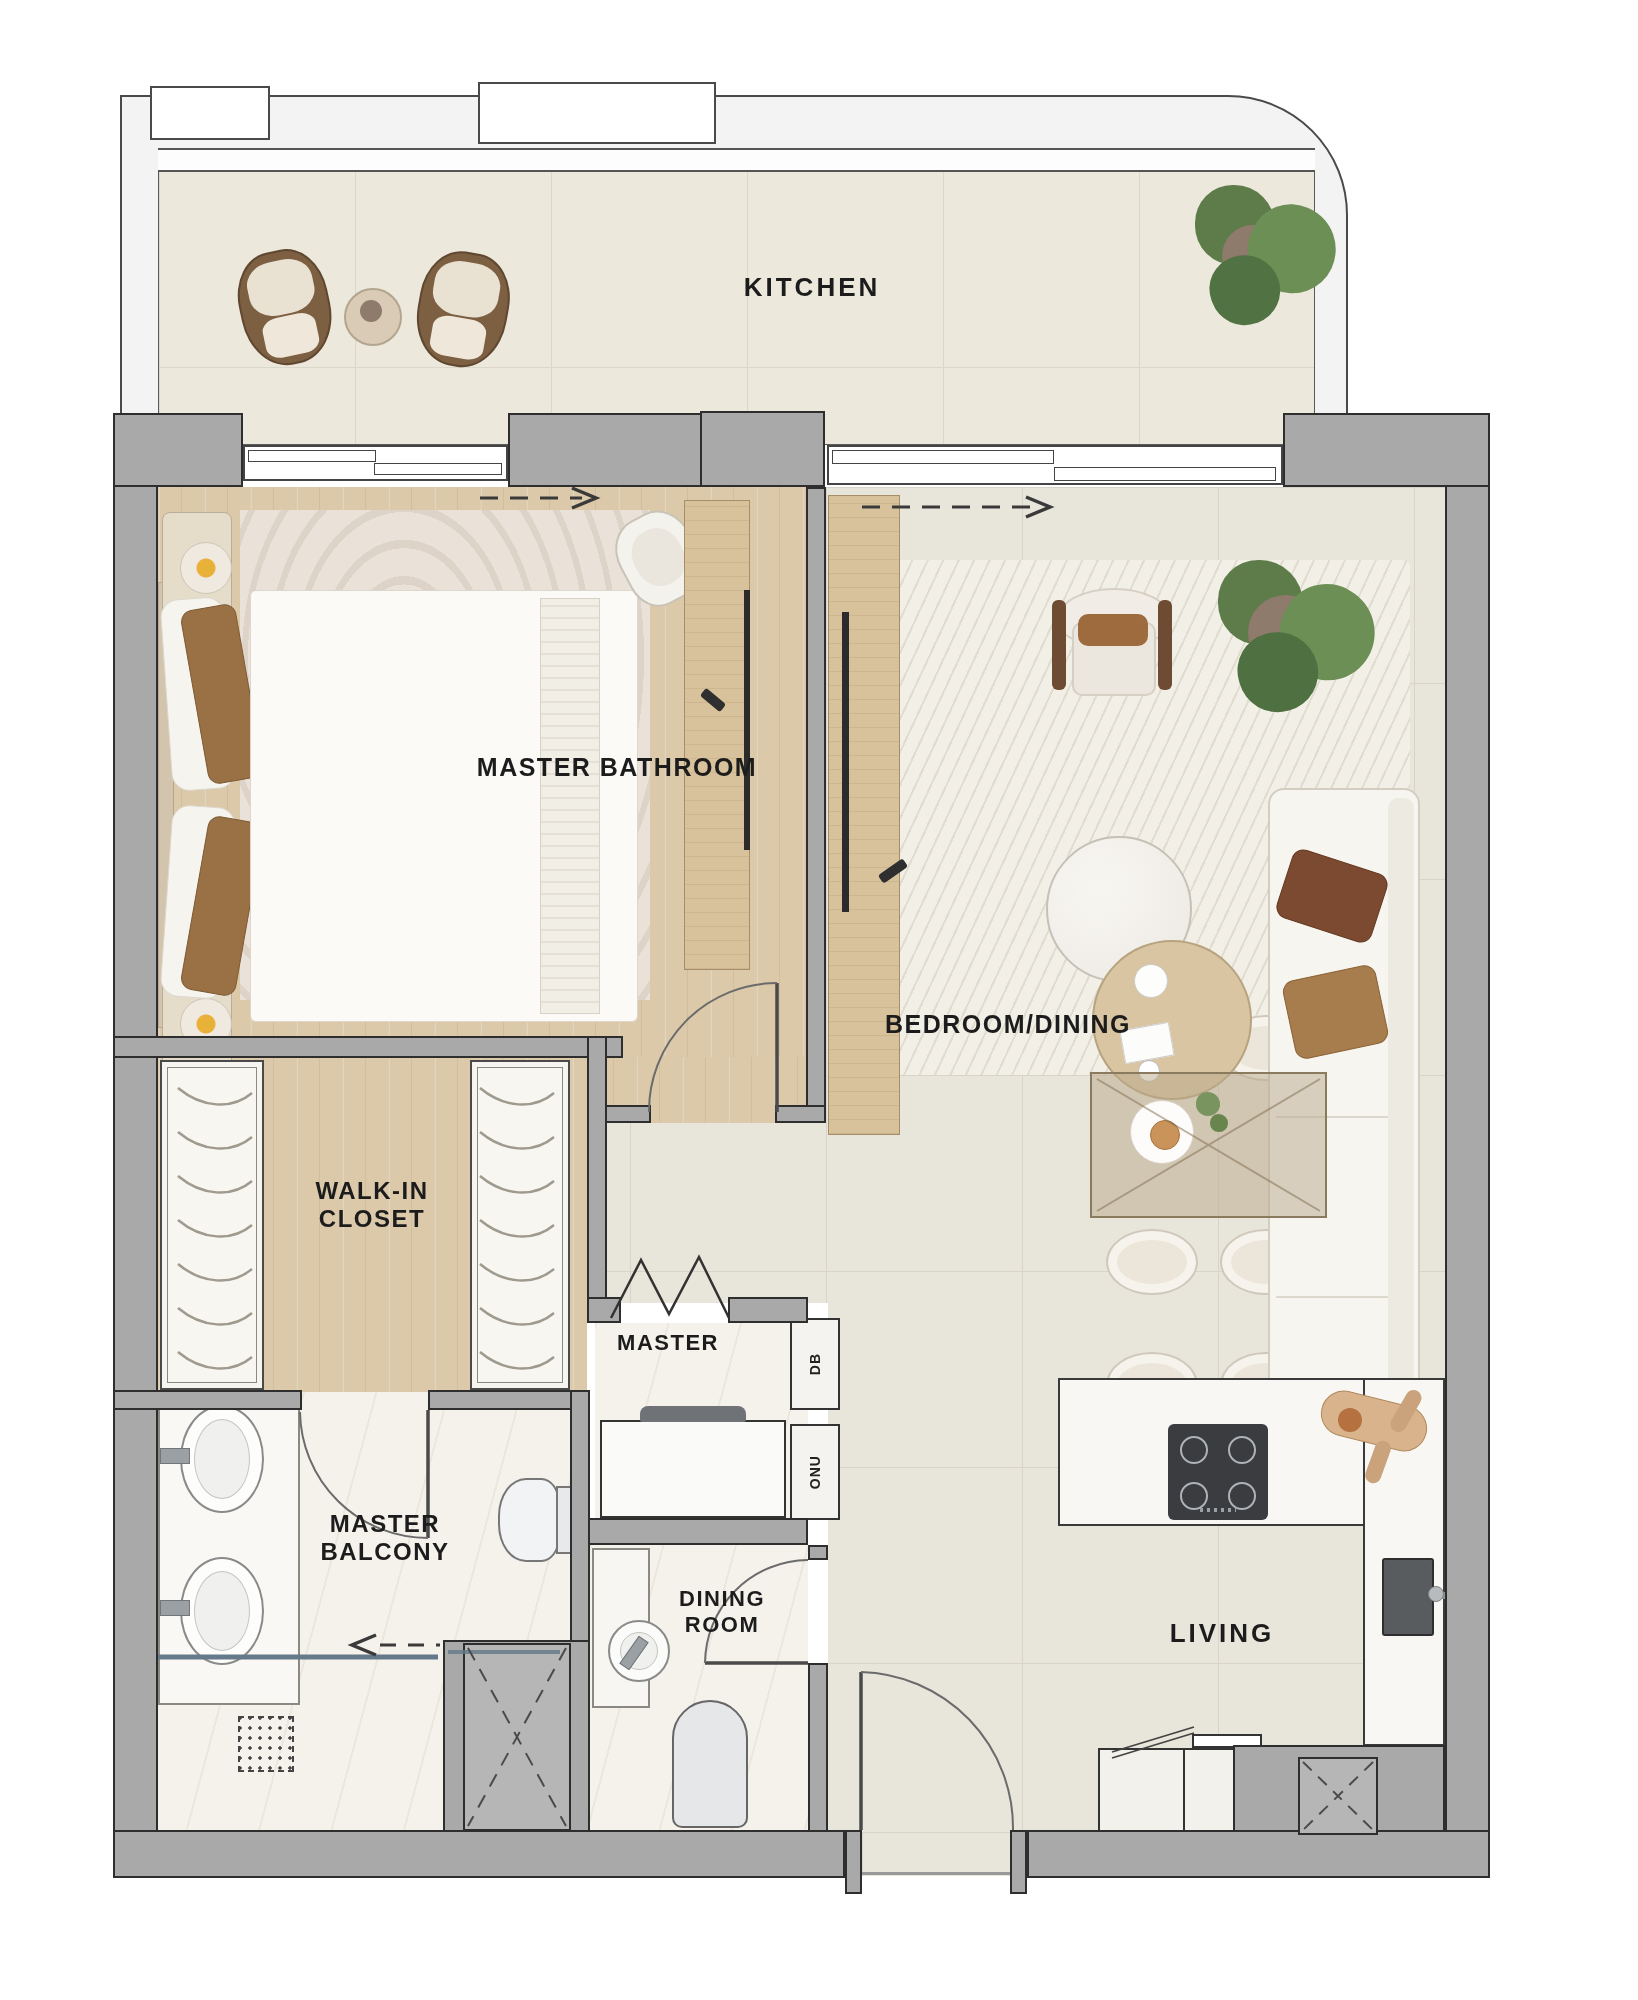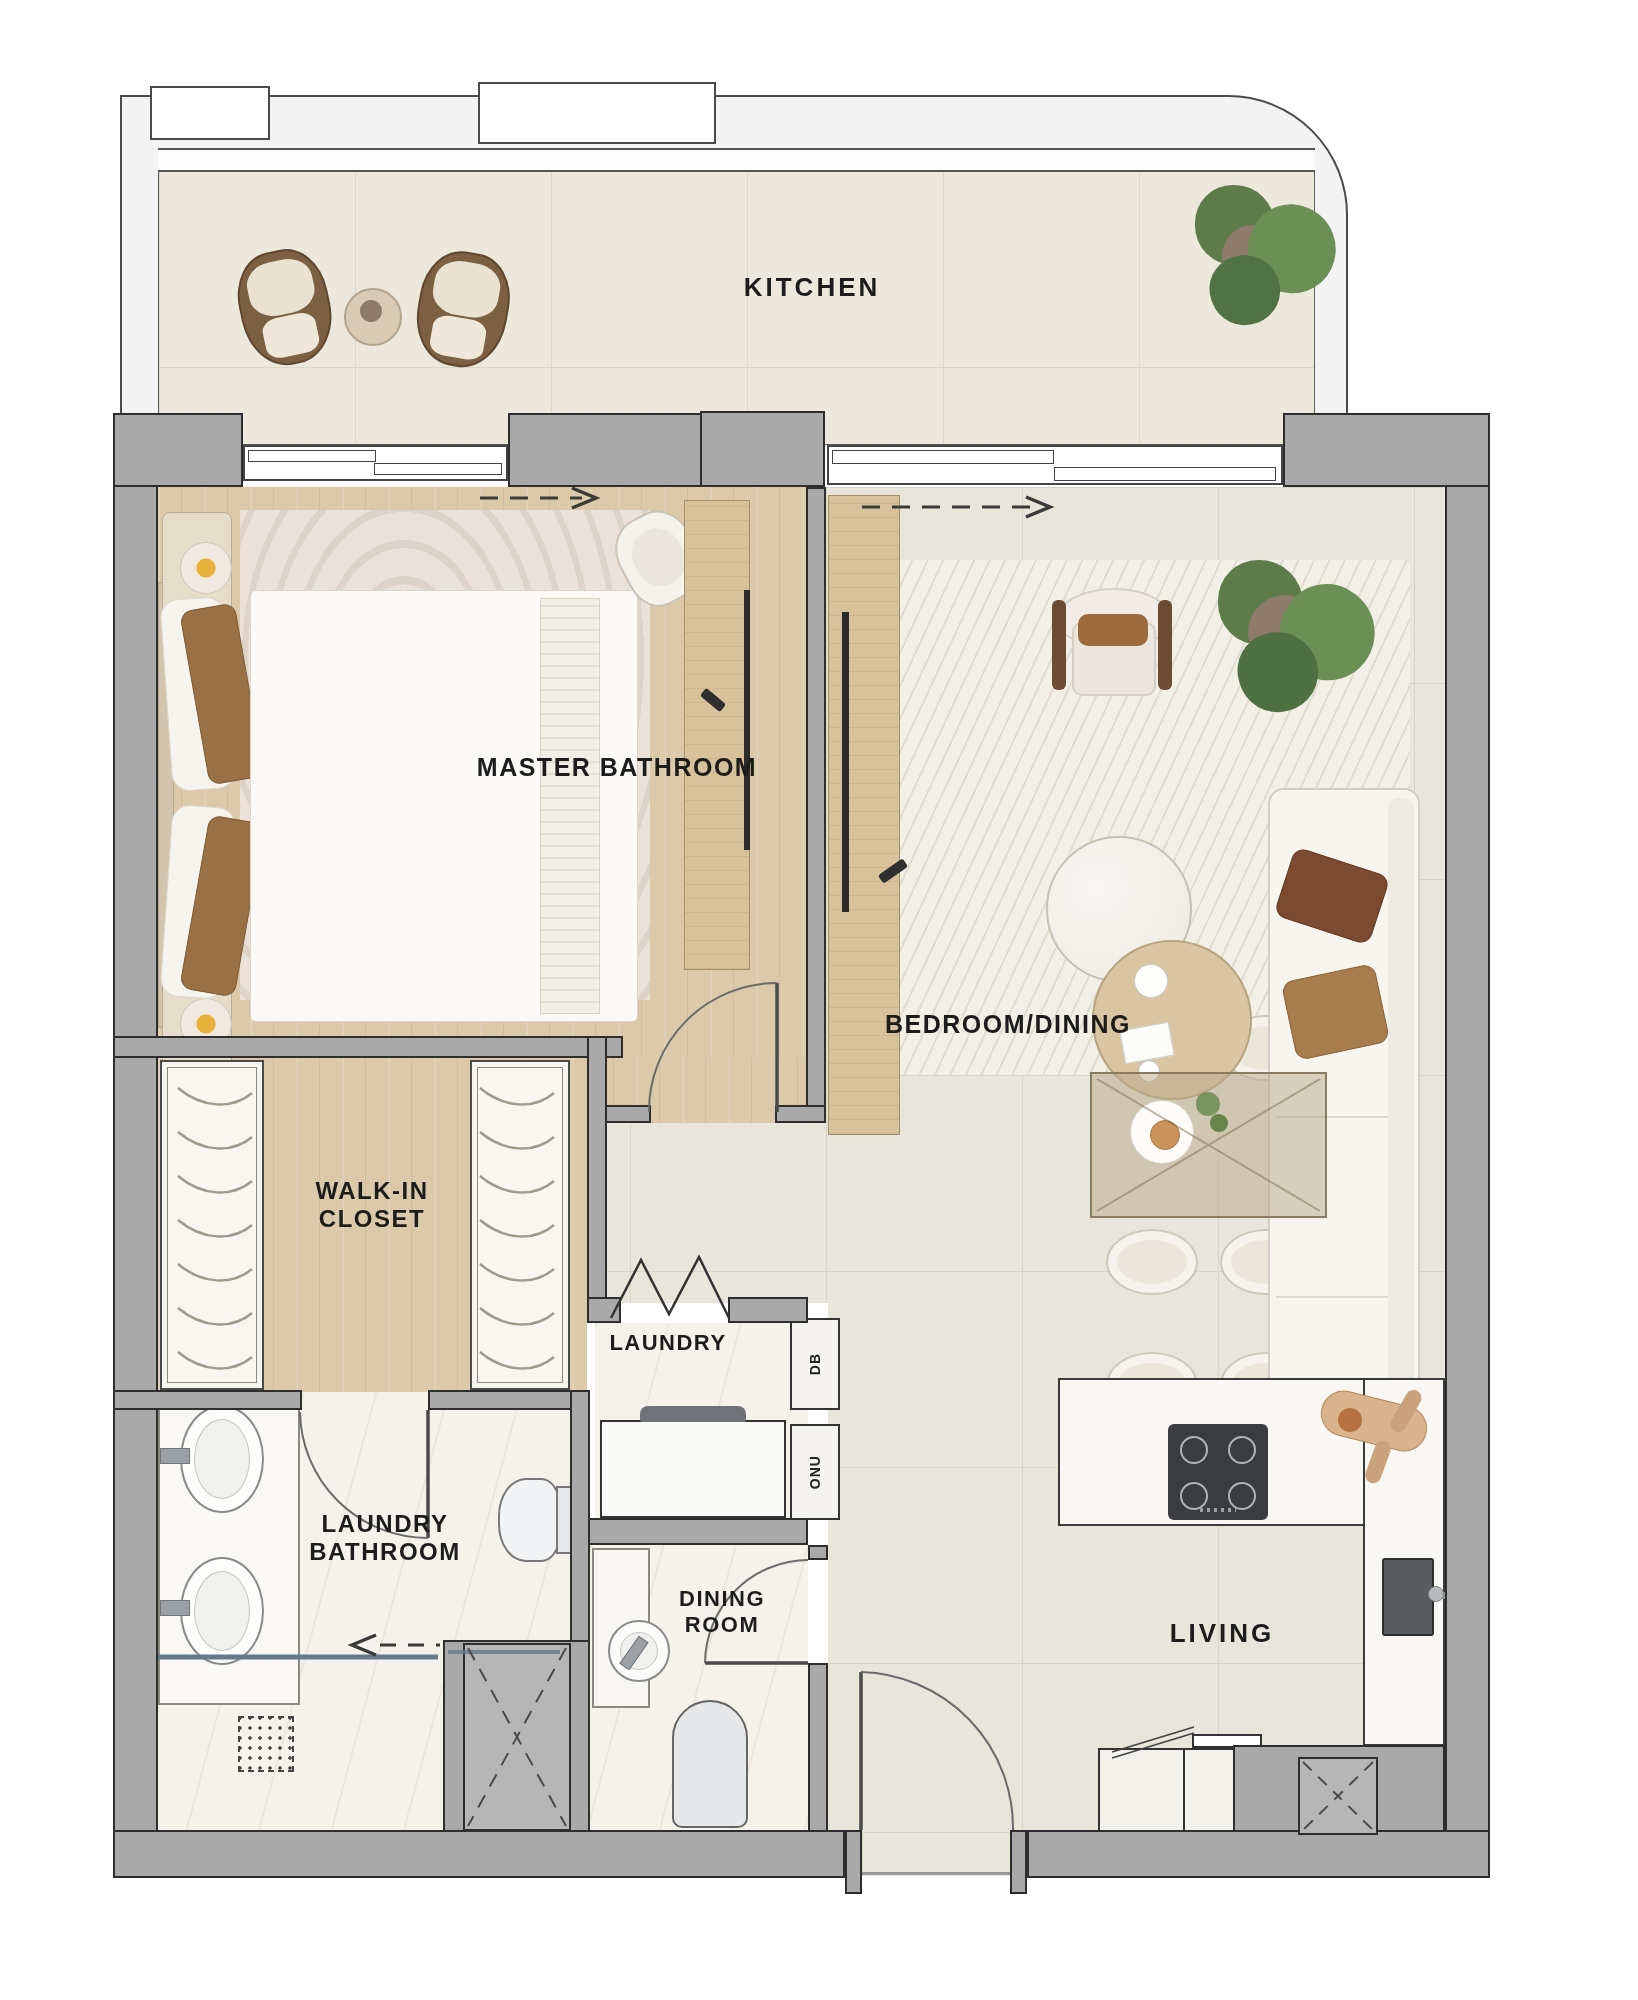--- a/index.html
+++ b/index.html
@@ -317,18 +317,18 @@
       <path d="M480,1264 C504,1284 534,1286 554,1269"></path>
         <path d="M480,1308 C504,1328 534,1330 554,1313"></path>
       <path d="M480,1352 C504,1372 534,1374 554,1357"></path>
     </g>
   </svg>
 
   <div class="room-label" style="left:812px;top:287px;font-size:26px;letter-spacing:3px;">KITCHEN</div>
   <div class="room-label" style="left:617px;top:768px;">MASTER BATHROOM</div>
   <div class="room-label" style="left:1008px;top:1025px;">BEDROOM/DINING</div>
   <div class="room-label" style="left:372px;top:1205px;width:175px;font-size:24px;">WALK-IN CLOSET</div>
-  <div class="room-label" style="left:668px;top:1343px;font-size:22px;">LAUNDRY</div>
-  <div class="room-label" style="left:385px;top:1538px;width:215px;font-size:24px;">LAUNDRY BATHROOM</div>
+  <div class="room-label" style="left:668px;top:1343px;font-size:22px;">MASTER</div>
+  <div class="room-label" style="left:385px;top:1538px;width:215px;font-size:24px;">MASTER BALCONY</div>
   <div class="room-label" style="left:722px;top:1612px;width:140px;font-size:22px;">DINING ROOM</div>
   <div class="room-label" style="left:1222px;top:1633px;font-size:26px;letter-spacing:3px;">LIVING</div>
 
 </div>
 
 </body></html>

